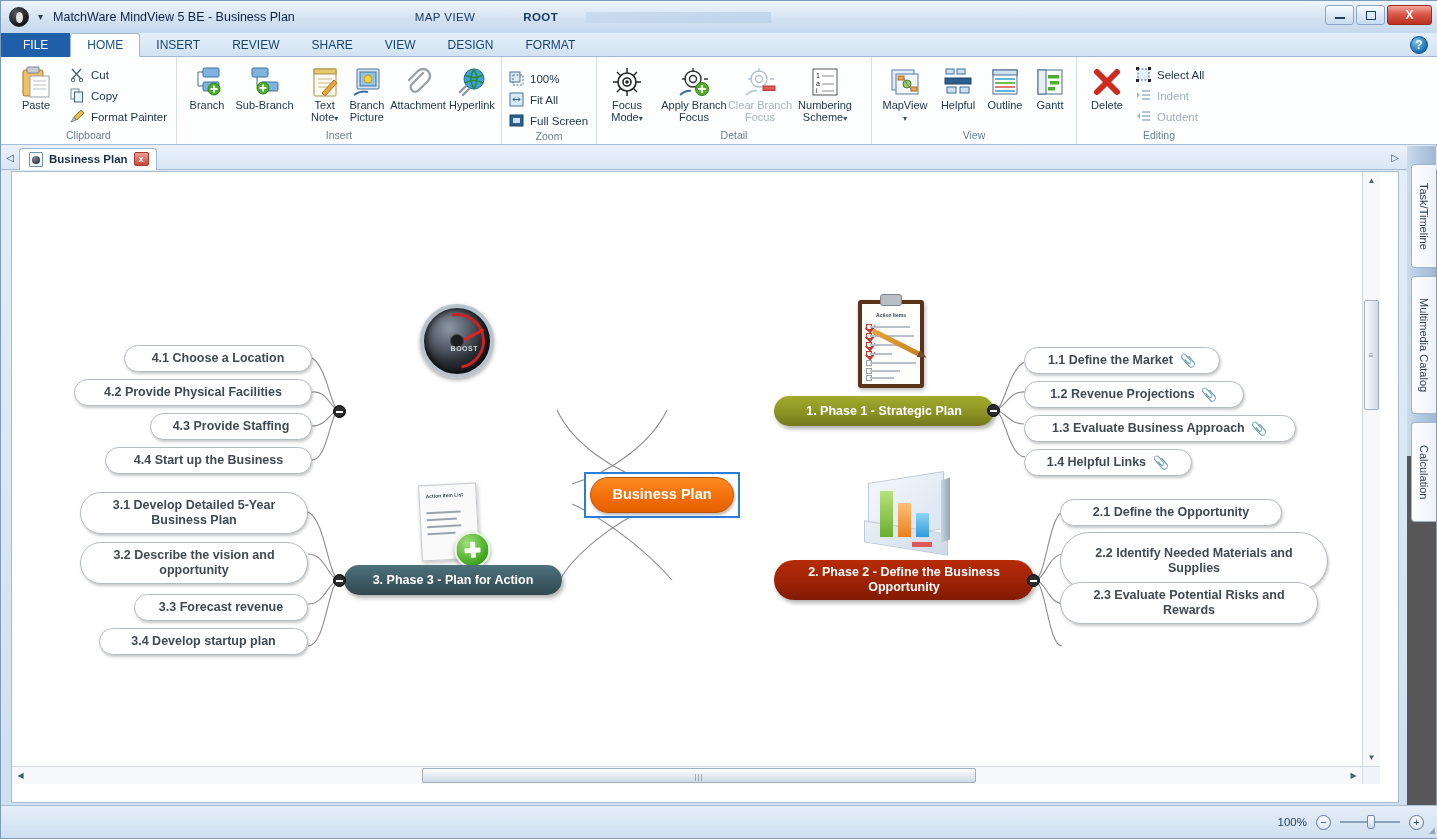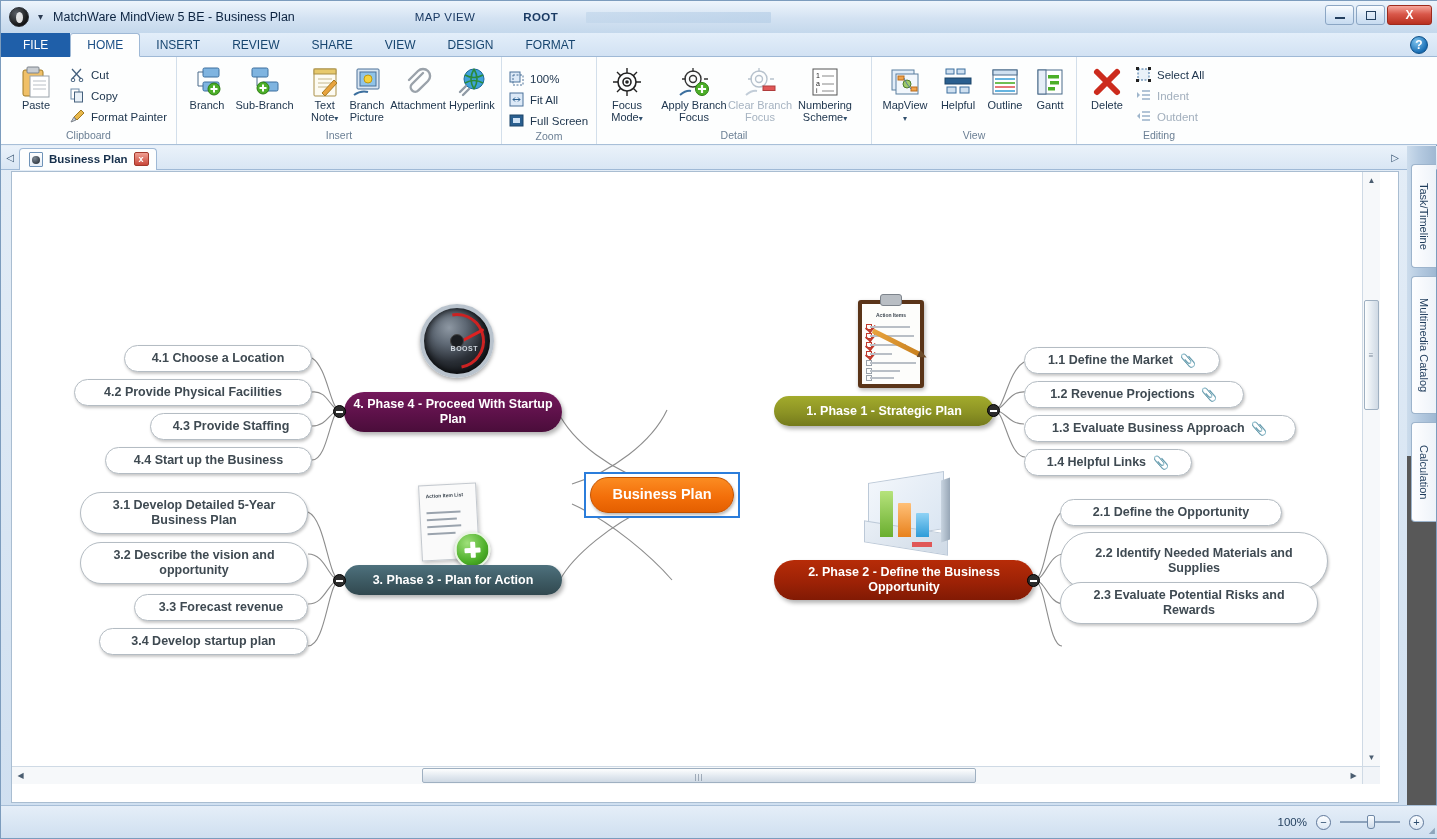--- a/index.html
+++ b/index.html
@@ -723,23 +723,20 @@
         <span>Business Plan</span>
       </div>
 
       <div class="pic" style="left:408px; top:132px;">
         <div class="gauge" style="position:relative;">
           <div class="gauge-arc"></div>
           <div class="gauge-needle"></div>
           <div class="gauge-hub"></div>
           <div class="gauge-txt">BOOST</div>
         </div>
-      </div>
-      <div class="node node-main" style="left:332px; top:220px; width:218px; height:40px; background:linear-gradient(180deg,#74195c,#5d1149 55%,#4a0d3a);">
-        <span>4.    Phase 4 - Proceed With Startup Plan</span>
       </div>
       <div class="collapse" style="left:321px; top:233px;"></div>
 
       <div class="node node-sub" style="left:112px; top:173px; width:188px; height:27px;">
         <span>4.1  Choose a Location</span>
       </div>
       <div class="node node-sub" style="left:62px; top:207px; width:238px; height:27px;">
         <span>4.2  Provide Physical Facilities</span>
       </div>
       <div class="node node-sub" style="left:138px; top:241px; width:162px; height:27px;">

